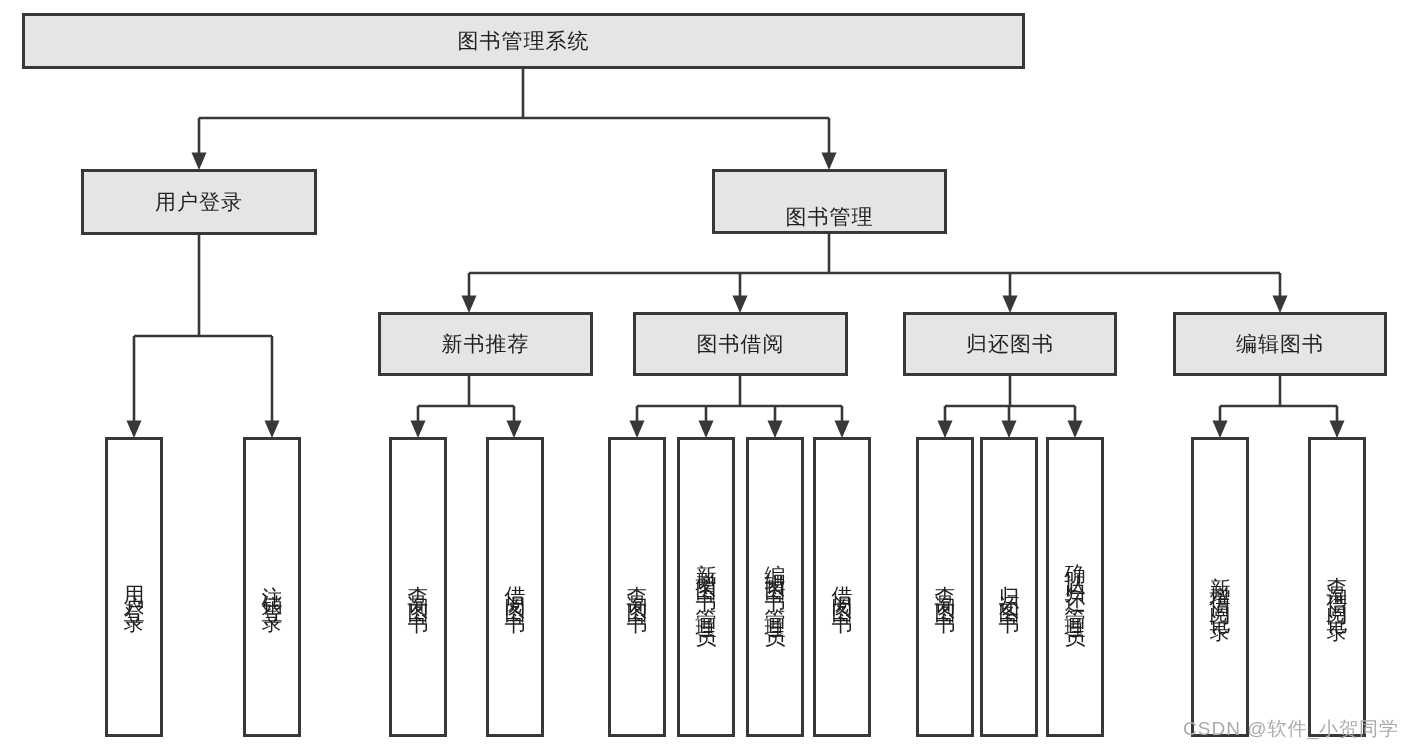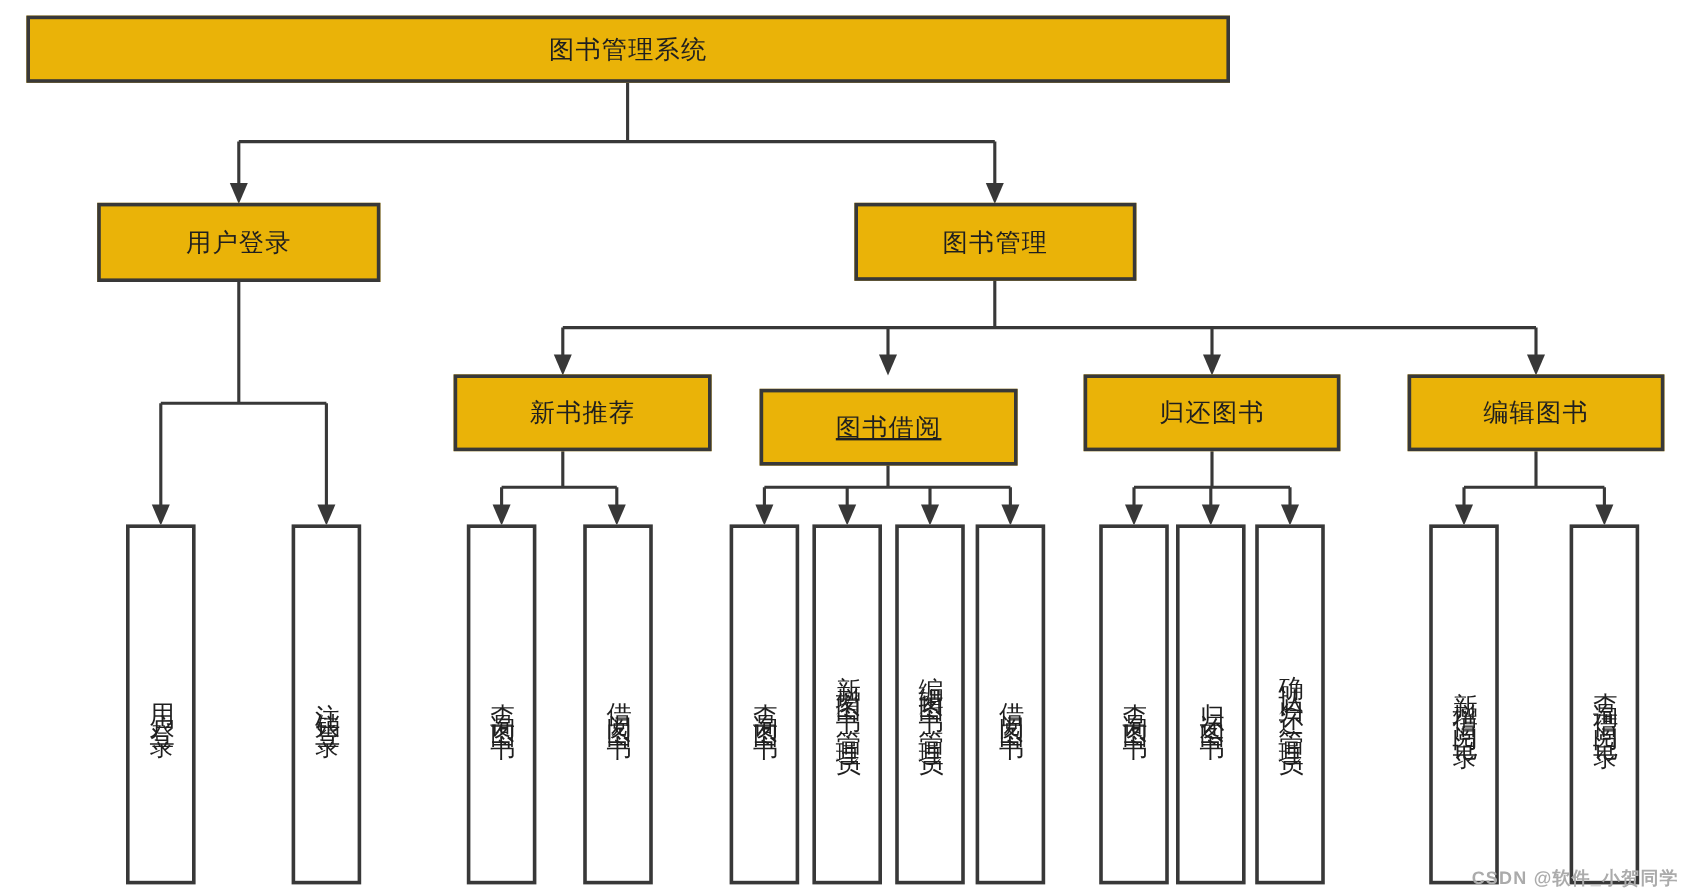--- a/index.html
+++ b/index.html
@@ -9,21 +9,21 @@
     background:#ffffff;
     overflow:hidden;
     font-family:"Liberation Sans","DejaVu Sans",sans-serif;
     color:#1f1f1f;
   }
   #connectors{position:absolute;left:0;top:0;width:1405px;height:747px;}
   .hbox{
     position:absolute;
     box-sizing:border-box;
     border:3px solid #383838;
-    background:#eab308;
+    background:#e5e5e5;
     display:flex;align-items:center;justify-content:center;
   }
   .hlabel{
     font-size:21px;
     letter-spacing:1px;
     color:#1f1f1f;
     white-space:nowrap;
   }
   .vbox{
     position:absolute;
@@ -36,25 +36,24 @@
     writing-mode:vertical-rl;
     text-orientation:mixed;
     font-size:21px;
     letter-spacing:9px;
     color:#1f1f1f;
     white-space:nowrap;
   }
   .watermark{
     position:absolute;
     right:6px;bottom:5px;
-    font-size:15px;
+    font-size:19px;
     color:#ababab;
     letter-spacing:1px;
     white-space:nowrap;
-    font-weight:bold;
   }
 </style>
 </head>
 <body>
 
 <div id="stage">
 
   <svg id="connectors" viewBox="0 0 1405 747" xmlns="http://www.w3.org/2000/svg">
     <g stroke="#383838" stroke-width="2.6" fill="none">
 
@@ -95,28 +94,28 @@
     </g>
   </svg>
 
   <div class="hbox" style="left:22px;top:13px;width:1003px;height:56px;">
     <span class="hlabel">图书管理系统</span>
   </div>
 
   <div class="hbox" style="left:81px;top:169px;width:236px;height:66px;">
     <span class="hlabel">用户登录</span>
   </div>
-  <div class="hbox" style="left:712px;top:169px;width:235px;height:65px;">
+  <div class="hbox" style="left:712px;top:169px;width:235px;height:65px;align-items:flex-end;">
     <span class="hlabel">图书管理</span>
   </div>
 
   <div class="hbox" style="left:362px;top:312px;width:215px;height:64px;margin-left:16px;">
     <span class="hlabel">新书推荐</span>
   </div>
-  <div class="hbox" style="left:633px;top:324px;width:215px;height:64px;text-decoration:underline;">
+  <div class="hbox" style="left:633px;top:312px;width:215px;height:64px;">
     <span class="hlabel">图书借阅</span>
   </div>
   <div class="hbox" style="left:903px;top:312px;width:214px;height:64px;">
     <span class="hlabel">归还图书</span>
   </div>
   <div class="hbox" style="left:1173px;top:312px;width:214px;height:64px;">
     <span class="hlabel">编辑图书</span>
   </div>
 
   <div class="vbox" style="left:105px;top:437px;width:58px;height:300px;">

